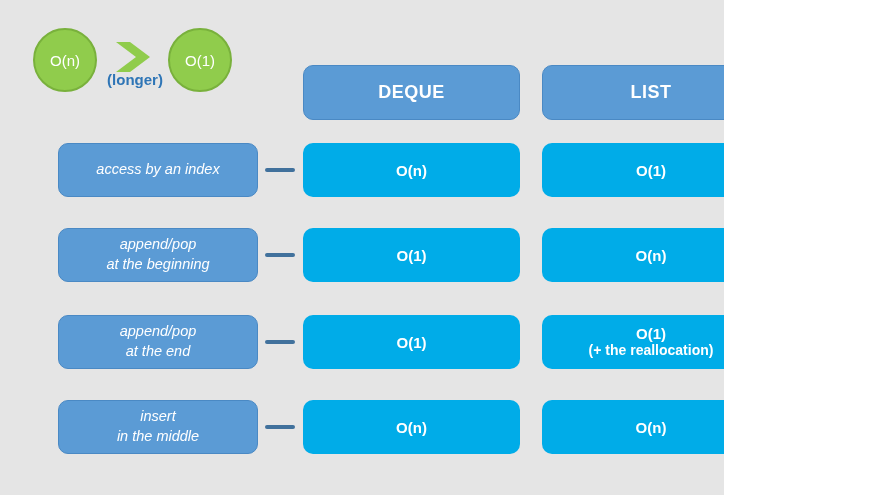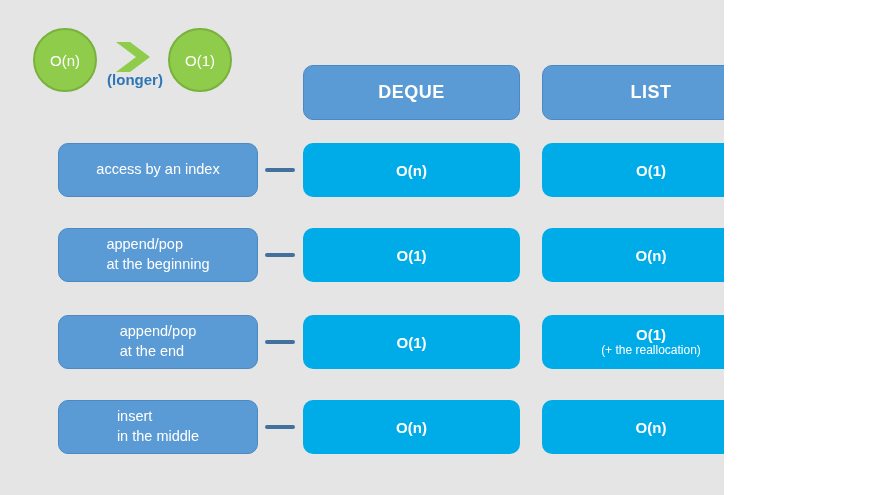--- a/index.html
+++ b/index.html
@@ -58,40 +58,40 @@
   .hdr.list{left:542px;width:218px;text-align:center;}
   
   .row{position:absolute;left:0;width:880px;height:54px;}
   .row-label{
     position:absolute;left:58px;top:0;width:200px;height:54px;
     background:var(--blue);
     border:1px solid var(--blue_border);
     border-radius:10px;
     color:var(--white);
     font-size:14.5px;line-height:1.35;
-    white-space:pre-line;text-align:left;
-    display:flex;align-items:center;justify-content:center;
+    white-space:pre-line;text-align:center;
+    display:flex;align-items:center;justify-content:center;font-style:italic;
   }
   .dash{
     position:absolute;left:265px;top:25px;
     width:30px;height:4px;border-radius:2px;
     background:var(--dash);
   }
   .cell{
     position:absolute;top:0;height:54px;
     background:var(--cyan);
     border-radius:10px;
     color:var(--white);
     display:flex;flex-direction:column;align-items:center;justify-content:center;
     text-align:center;
   }
   .cell.deque{left:303px;width:217px;}
   .cell.list{left:542px;width:218px;}
   .cell .main{font-size:15px;font-weight:bold;}
-  .cell .note{font-size:12px;font-weight:normal;line-height:1.2;}
+  .cell .note{font-size:14px;font-weight:bold;line-height:1.2;}
 </style>
 </head>
 <body>
 
 <div class="slide">
 
   <div class="circle left">
     <span>O(n)</span>
   </div>
   <svg class="chevron" viewBox="0 0 34 30" aria-hidden="true">

